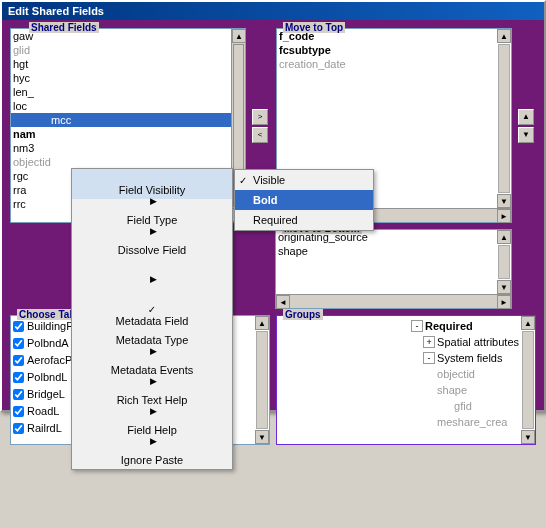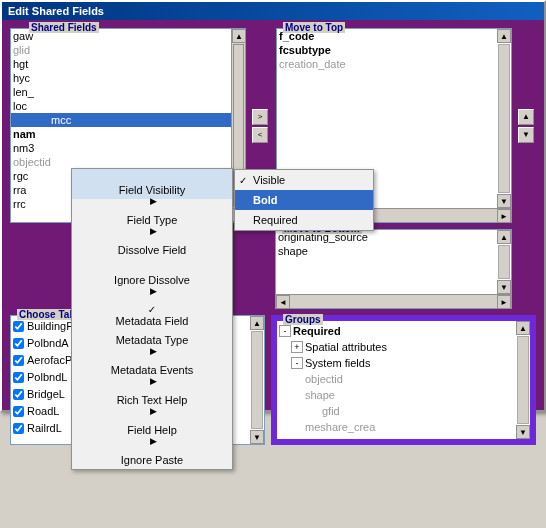--- a/index.html
+++ b/index.html
@@ -359,21 +359,21 @@
             </div>
           </div>
           <div style="display:flex;flex-direction:column;width:14px;">
             <div class="scroll-btn">▲</div>
             <div style="flex:1;background:#d4d0c8;border:1px solid #aaa;margin:1px;"></div>
             <div class="scroll-btn">▼</div>
           </div>
         </div>
       </div>
 
-      <div style="position:relative; flex:1; border:6px solid #6d28d9; background:white; display:flex; flex-direction:column;">
+      <div style="position:relative; flex:1; border:1px solid #6d28d9; background:white; display:flex; flex-direction:column;align-items:flex-end;">
         <div style="position:absolute;top:-7px;left:6px;background:#d4d0c8;font-size:10px;color:#000080;font-weight:bold;padding:0 2px;">Groups</div>
         <div style="display:flex;height:100%;">
           <div style="flex:1;overflow:hidden;">
             <div style="height:100%;overflow-y:auto;overflow-x:hidden;padding-top:2px;">
               <div class="tree-item">
                 <span class="tree-expand">-</span>
                 <span style="font-weight:bold;">Required</span>
               </div>
               <div class="tree-item" style="padding-left:14px;">
                 <span class="tree-expand">+</span>
@@ -434,21 +434,20 @@
         <span class="menu-label">Field Type</span>
         <span class="menu-arrow">▶</span>
       </div>
       <div class="menu-item">
         <span class="menu-check"></span>
         <span class="menu-label">Dissolve Field</span>
         <span class="menu-arrow"></span>
       </div>
       <div class="menu-item">
         <span class="menu-check"></span>
-        <span class="menu-label">Ignore Dissolve</span>
         <span class="menu-arrow">▶</span>
       </div>
       <div class="menu-item">
         <span class="menu-check">✓</span>
         <span class="menu-label">Metadata Field</span>
         <span class="menu-arrow"></span>
       </div>
       <div class="menu-item">
         <span class="menu-check"></span>
         <span class="menu-label">Metadata Type</span>

